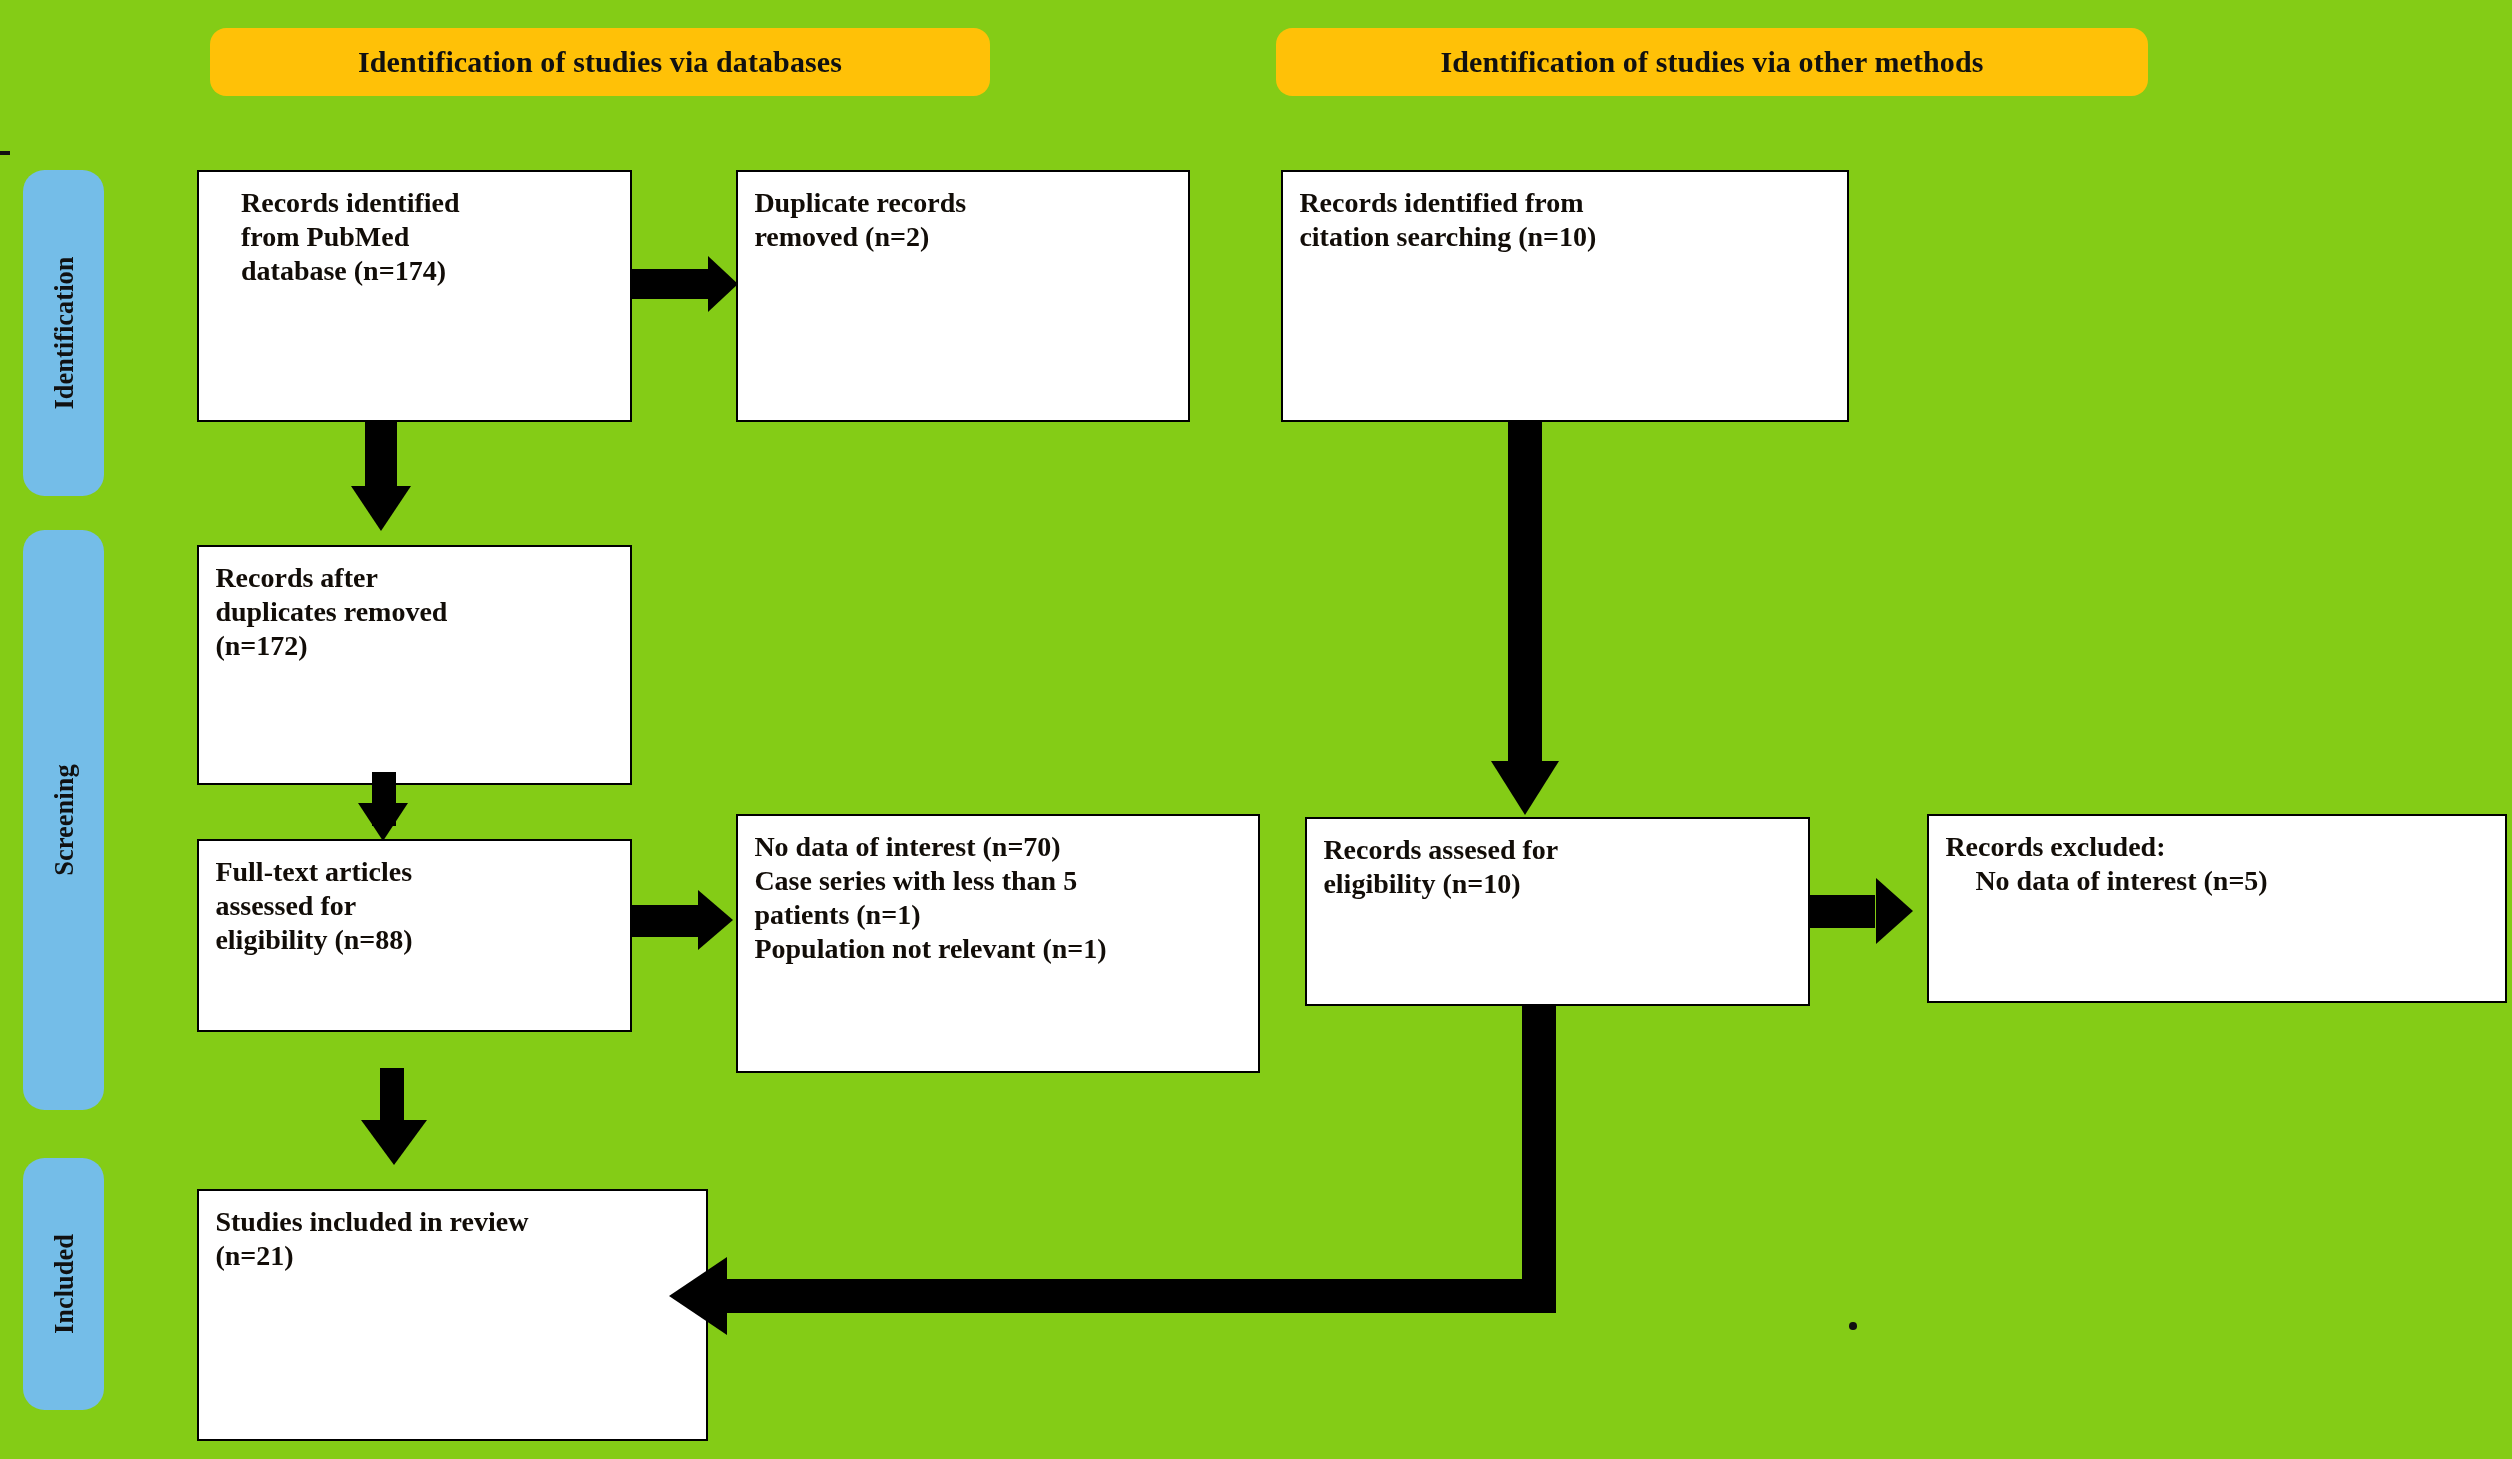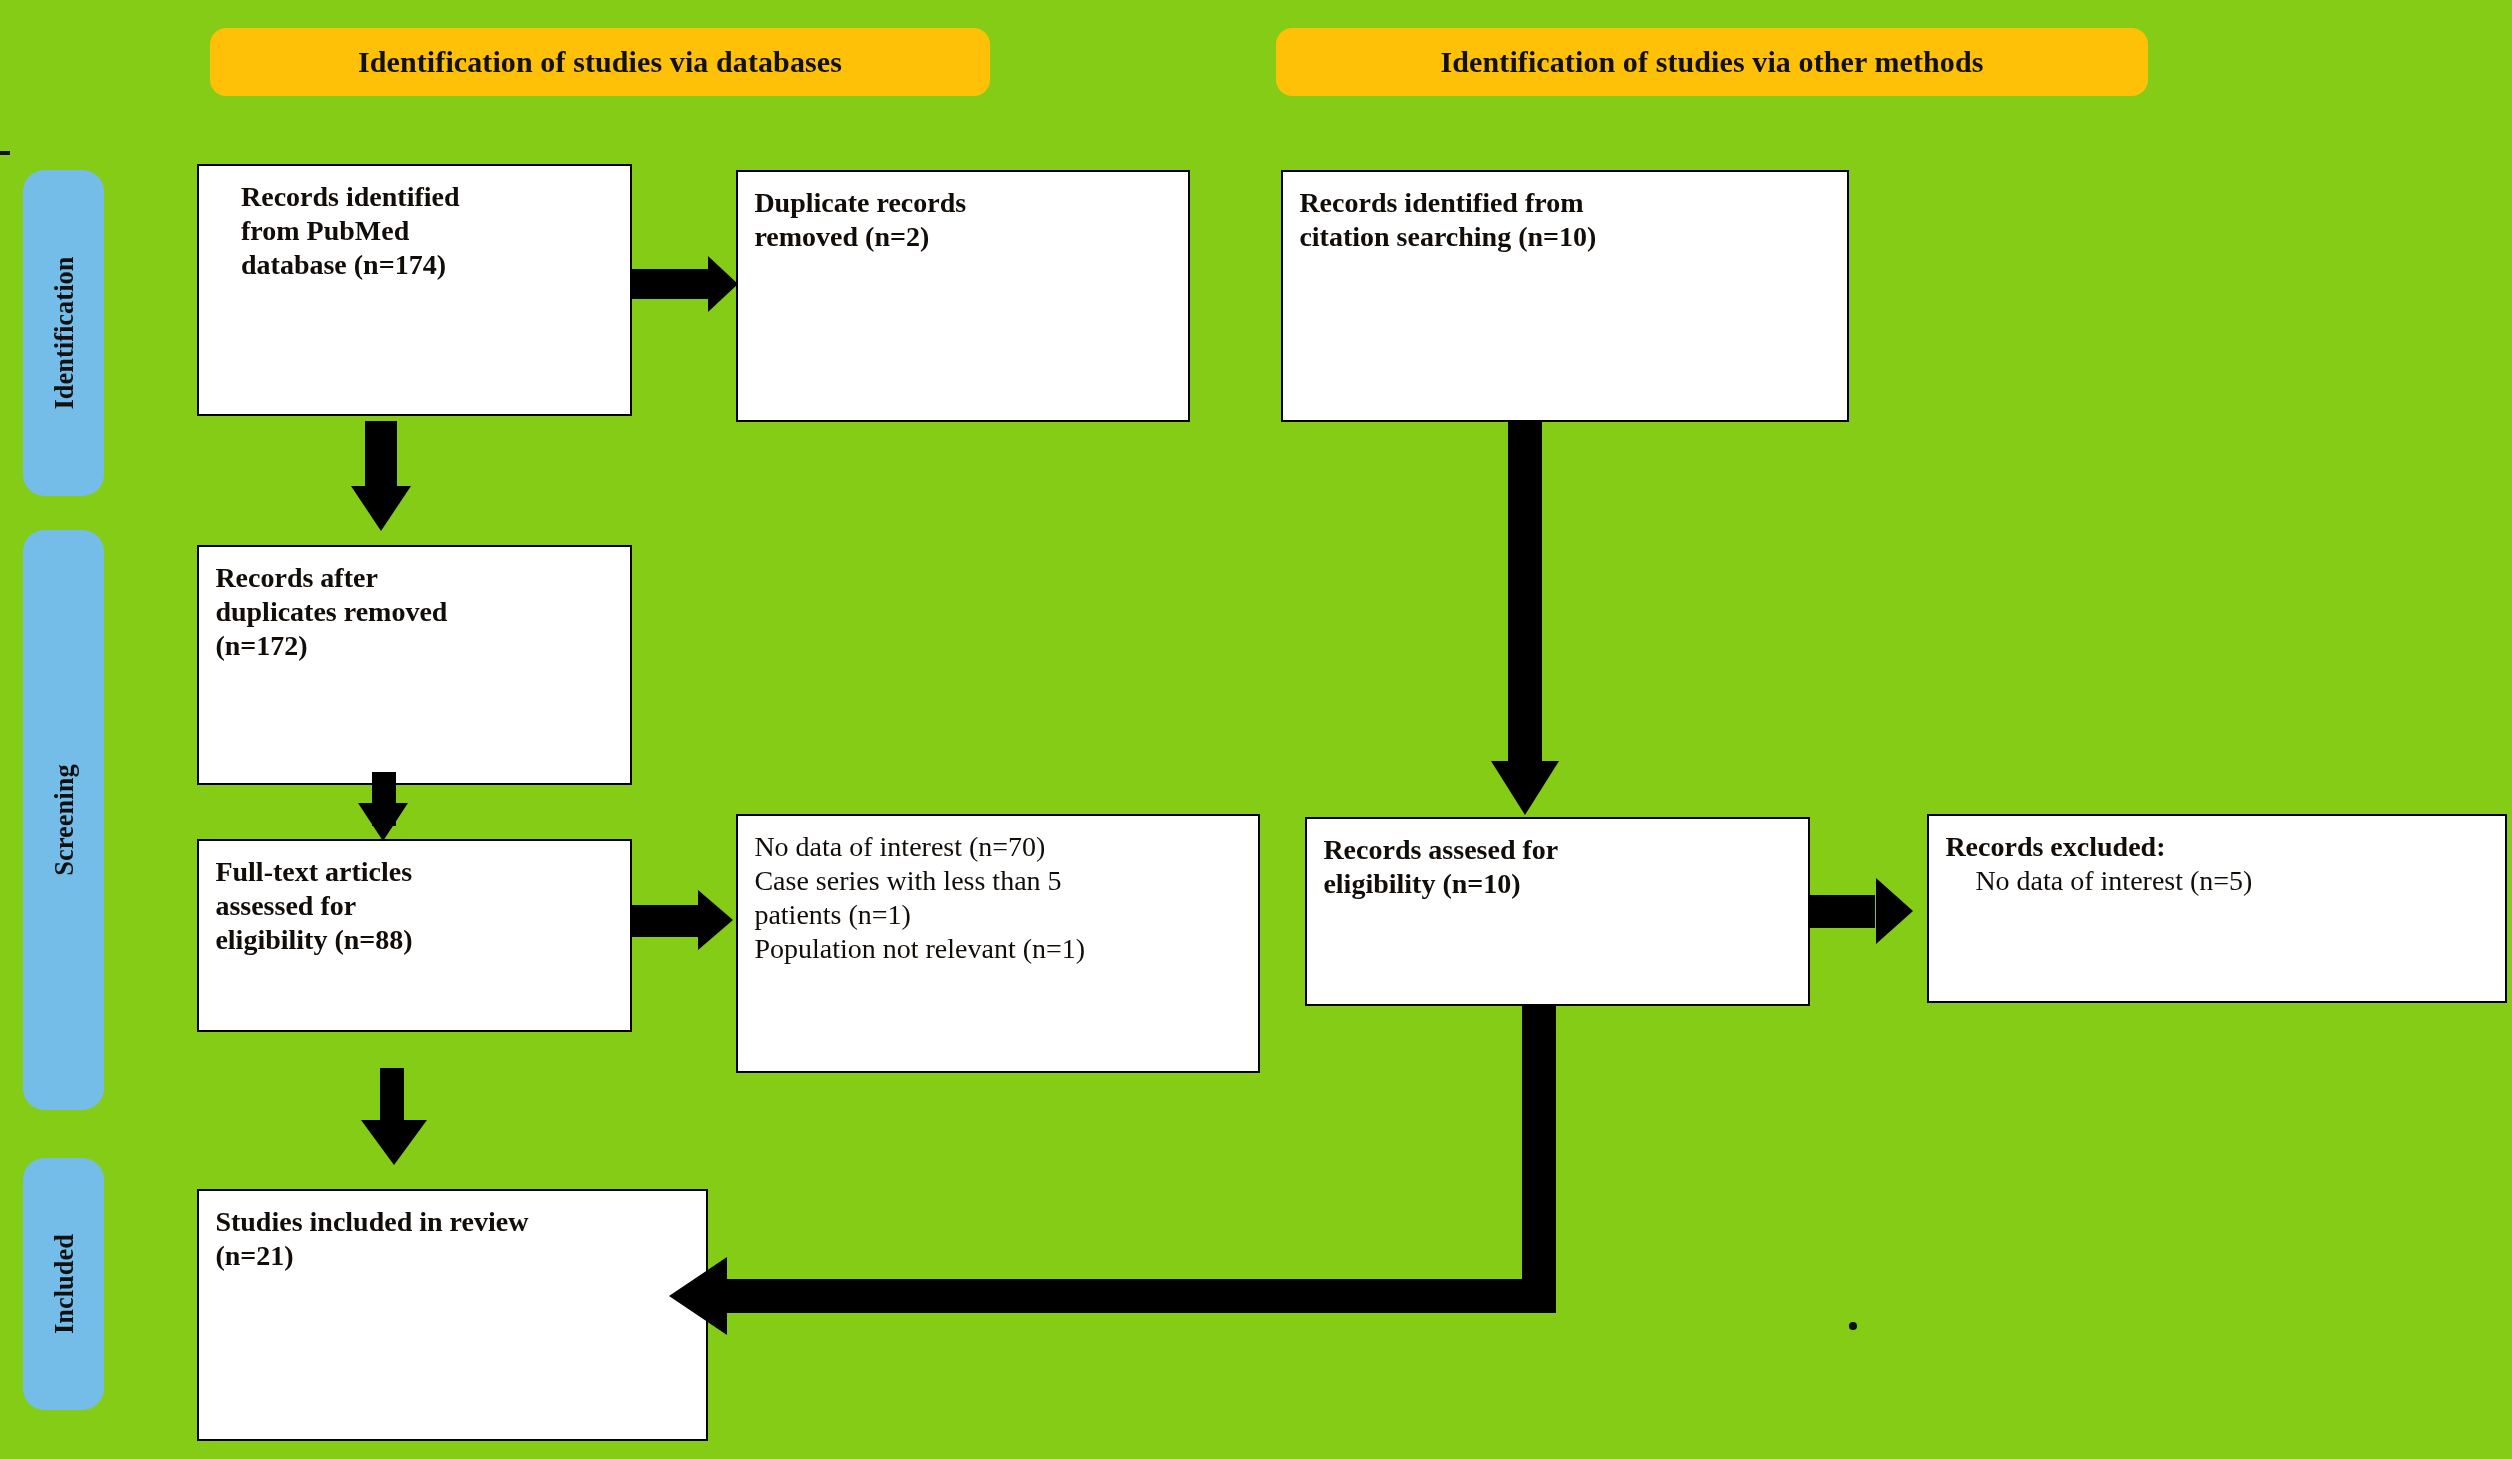--- a/index.html
+++ b/index.html
@@ -48,21 +48,21 @@
   }
   .node .ln{
     display:block;
     font-size:28px;
     line-height:1.22;
     color:#120d08;
     font-family:"Liberation Serif", serif;
     white-space:nowrap;
   }
   .node .ln.b{font-weight:bold;}
-  .node .ln.r{font-weight:normal;}
+  .node .ln.r{font-weight:bold;}
   .node .ln.ind{padding-left:30px;}
 
   
   .vline{position:absolute;background:#000;}
   .hline{position:absolute;background:#000;}
   .arrow-down{
     position:absolute;
     width:0;height:0;
     border-left:var(--hw) solid transparent;
     border-right:var(--hw) solid transparent;
@@ -100,21 +100,21 @@
   </div>
 
   <div class="stage-label" style="left:23px;top:530px;width:81px;height:580px;">
     <span>Screening</span>
   </div>
 
   <div class="stage-label" style="left:23px;top:1158px;width:81px;height:252px;">
     <span>Included</span>
   </div>
 
-  <div class="node" style="left:197px;top:164px;width:435px;height:252px;padding-left:42px;">
+  <div class="node" style="left:197px;top:170px;width:435px;height:252px;padding-left:42px;">
     <span class="ln b">Records identified</span>
     <span class="ln b">from PubMed</span>
     <span class="ln b">database (n=174)</span>
   </div>
 
   <div class="node" style="left:736px;top:170px;width:454px;height:252px;">
     <span class="ln b">Duplicate records</span>
     <span class="ln b">removed (n=2)</span>
   </div>
 

